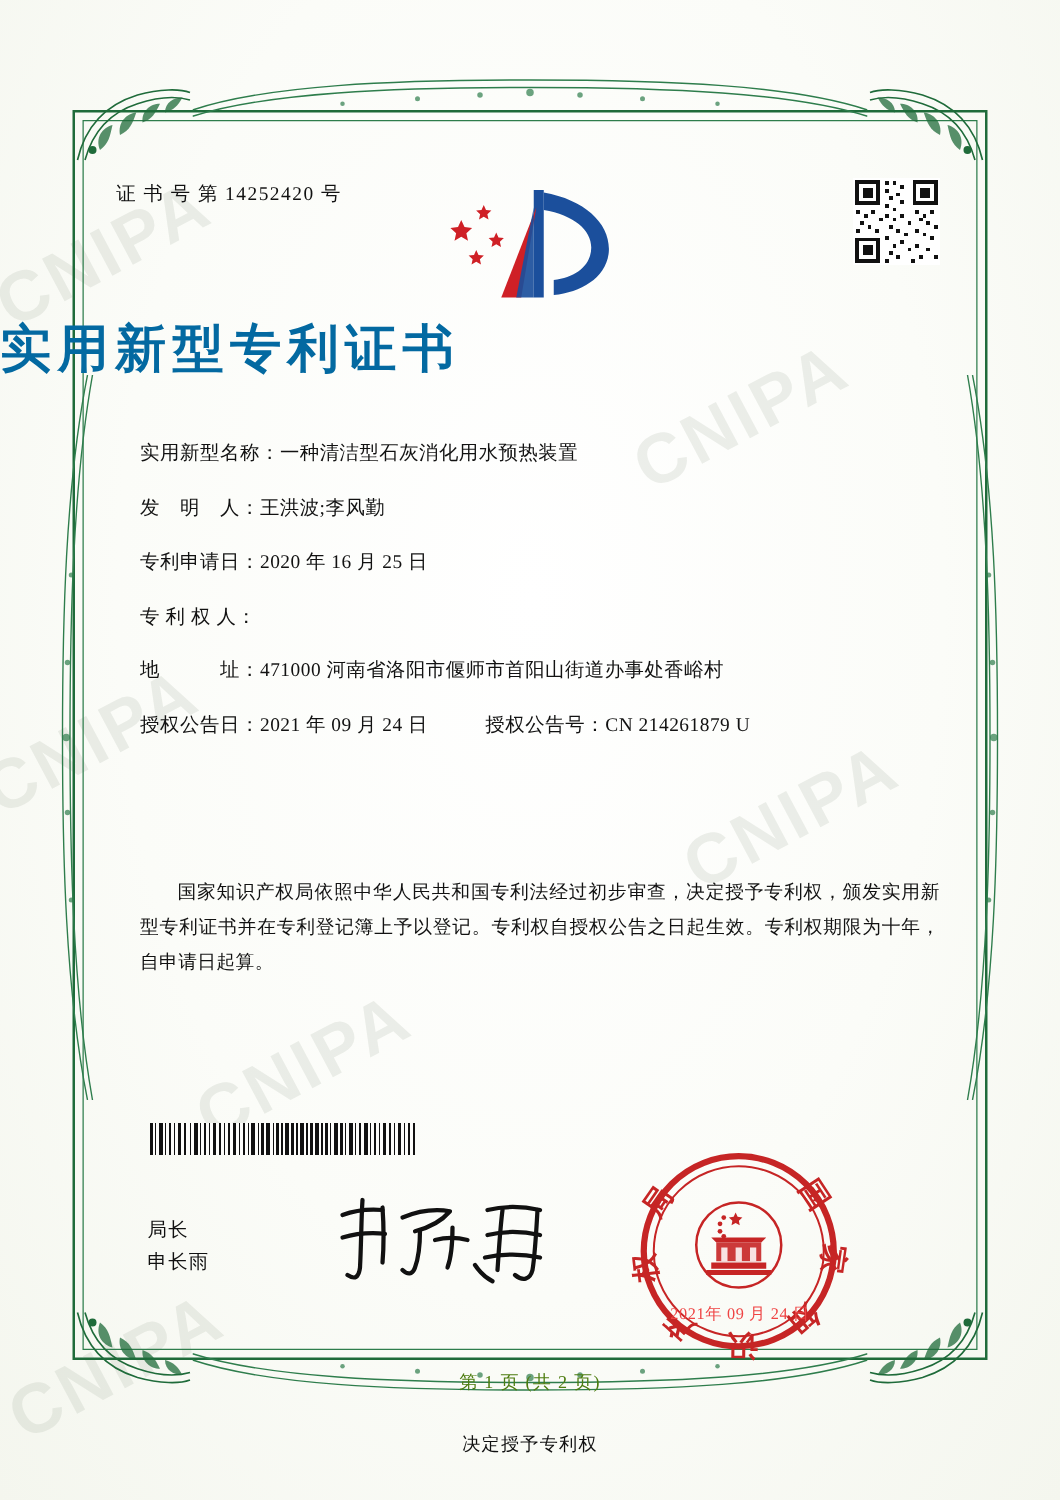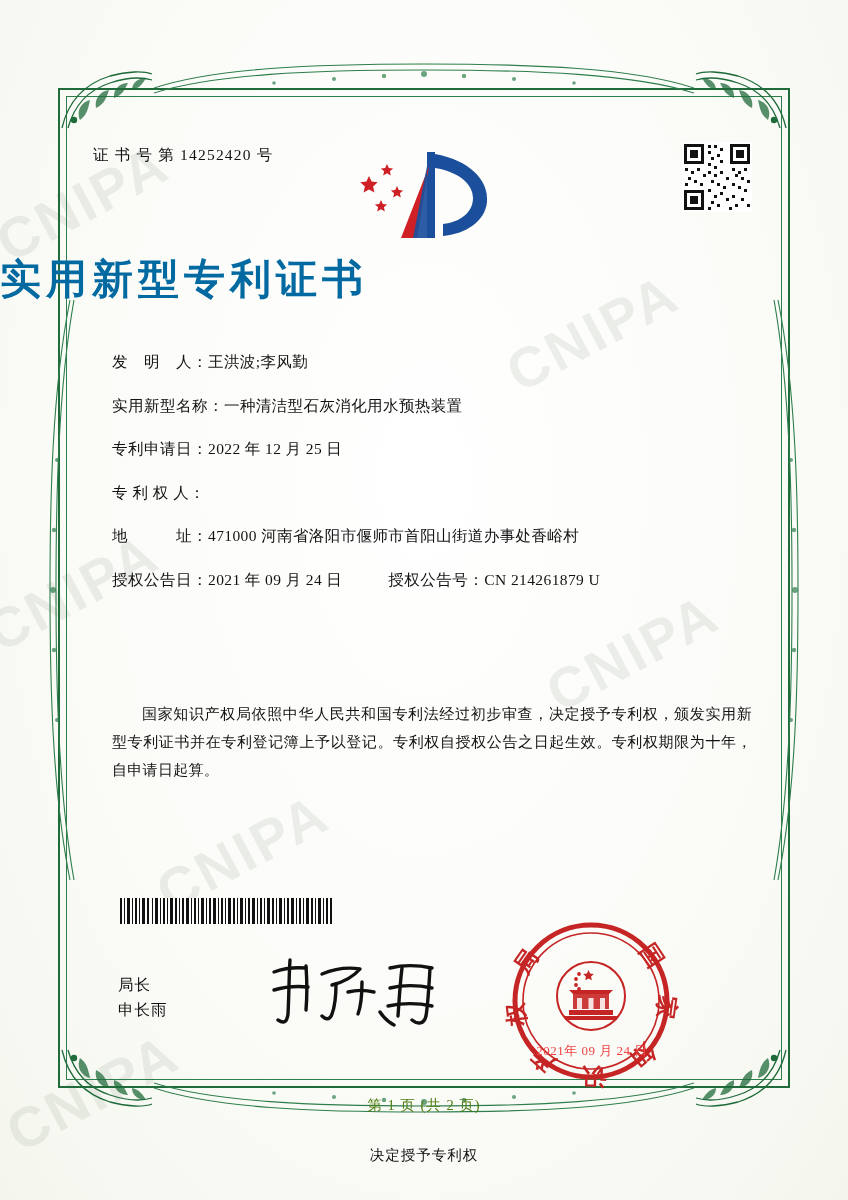--- a/index.html
+++ b/index.html
@@ -439,30 +439,30 @@
         <path d="M58 40 l1.8 3.9 4.3 .5 -3.2 2.9 .9 4.2 -3.8-2.2 -3.8 2.2 .9-4.2 -3.2-2.9 4.3-.5z"></path>
         <path d="M42 54 l1.8 3.9 4.3 .5 -3.2 2.9 .9 4.2 -3.8-2.2 -3.8 2.2 .9-4.2 -3.2-2.9 4.3-.5z"></path>
       </g>
     </svg>
   </div>
 
   <div class="cert-title">实用新型专利证书</div>
 
   <div class="fields">
     <div class="field-row">
+      <span class="field-label">实用新型名称：</span>
+      <span class="field-value">一种清洁型石灰消化用水预热装置</span>
+    </div>
+    <div class="field-row">
       <span class="field-label">发　明　人：</span>
       <span class="field-value">王洪波;李风勤</span>
     </div>
     <div class="field-row">
-      <span class="field-label">实用新型名称：</span>
-      <span class="field-value">一种清洁型石灰消化用水预热装置</span>
-    </div>
-    <div class="field-row">
       <span class="field-label">专利申请日：</span>
-      <span class="field-value">2022 年 12 月 25 日</span>
+      <span class="field-value">2020 年 16 月 25 日</span>
     </div>
     <div class="field-row">
       <span class="field-label">专 利 权 人：</span>
     </div>
     <div class="field-row">
       <span class="field-label">地　　　址：</span>
       <span class="field-value">471000 河南省洛阳市偃师市首阳山街道办事处香峪村</span>
     </div>
     <div class="field-row split">
       <span class="field-label">授权公告日：</span>

